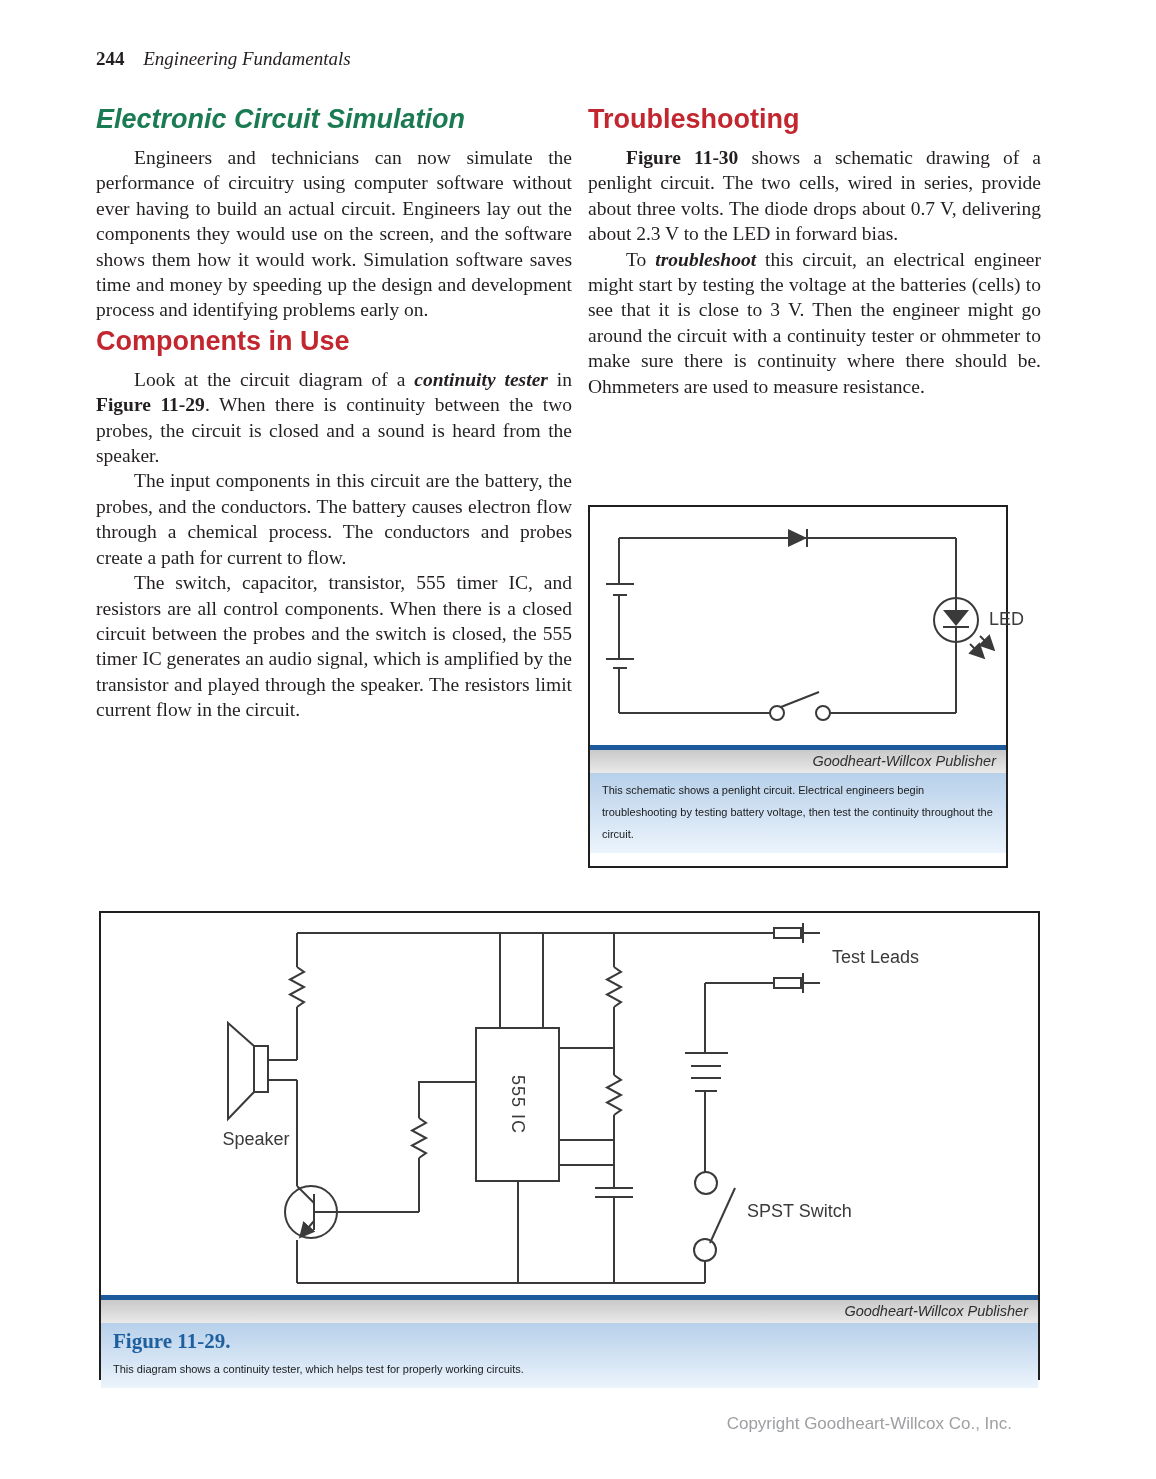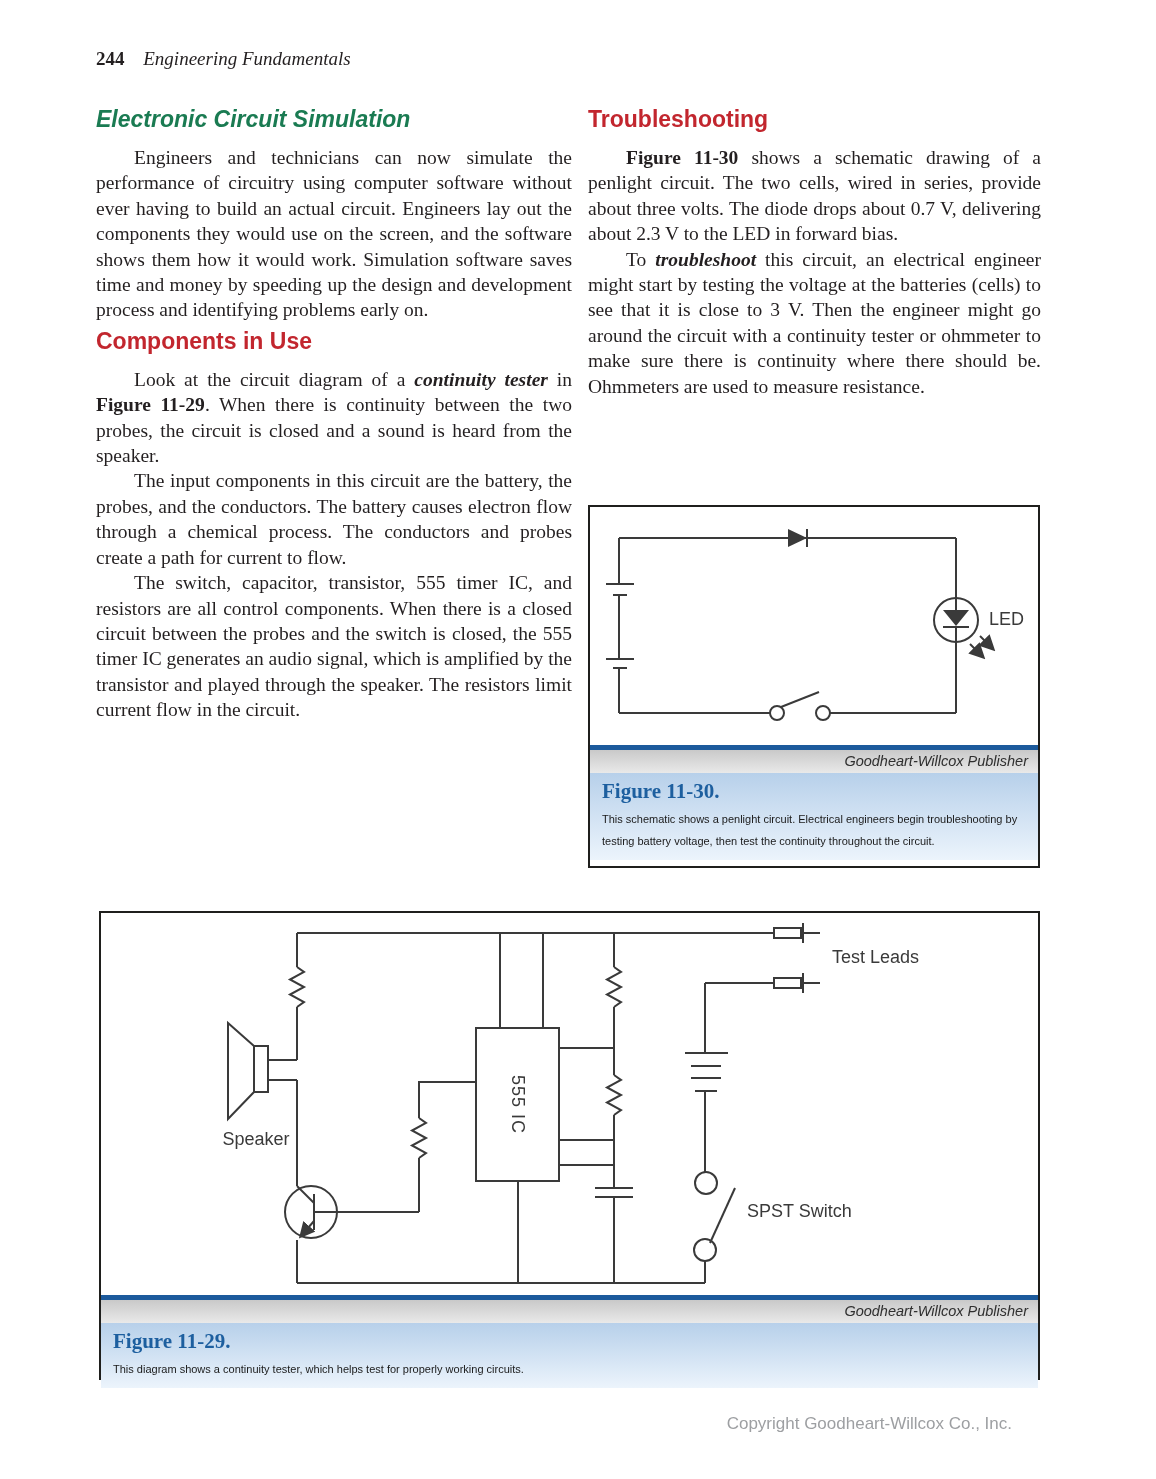--- a/index.html
+++ b/index.html
@@ -18,31 +18,31 @@
   }
   html,body{margin:0;padding:0;background:#ffffff;}
   .page{position:relative;width:1156px;height:1479px;background:#ffffff;overflow:hidden;
         font-family:"Liberation Serif", serif;color:var(--body-text);padding-left:18px;}
   .running-head{position:absolute;left:96px;top:48px;font-size:19px;}
   .running-head .pagenum{font-weight:bold;}
   .running-head .booktitle{font-style:italic;margin-left:14px;}
   .col{position:absolute;top:103px;}
   .col-left{left:96px;width:476px;}
   .col-right{left:588px;width:453px;}
-  h2{font-family:"Liberation Sans", sans-serif;font-weight:bold;font-size:23px;
+  h2{font-family:"Liberation Sans", sans-serif;font-weight:bold;font-size:27px;
      margin:0 0 10px 0;line-height:32px;}
   .h-green{color:var(--heading-green);font-style:italic;}
   .h-red{color:var(--heading-red);}
   .h-mid{margin-top:2px;}
   .col p{margin:0;font-size:19.5px;line-height:25.4px;text-align:justify;
          text-indent:38px;color:var(--body-text);}
   
   .figure{position:absolute;border:2px solid var(--figure-border);background:#ffffff;
           box-sizing:border-box;}
-  .fig30{left:588px;top:505px;width:452px;height:363px;}
+  .fig30{left:588px;top:505px;width:420px;height:363px;}
   .fig29{left:99px;top:911px;width:941px;height:469px;}
   .fig-art{position:relative;background:#ffffff;}
   .fig30 .fig-art{height:238px;}
   .fig29 .fig-art{height:382px;}
   .fig-bar{height:5px;background:var(--figure-bar-blue);}
   .fig-credit{height:23px;background:linear-gradient(var(--credit-band-top),var(--credit-band-bottom));
               font-family:"Liberation Sans", sans-serif;font-style:italic;font-size:14.5px;
               color:#2f2f2f;text-align:right;padding:3px 10px 0 0;box-sizing:border-box;}
   .fig-caption{background:linear-gradient(var(--caption-bg-top),var(--caption-bg-bottom));
                padding:6px 12px 8px 12px;flex:1;}
@@ -119,21 +119,20 @@
           <path class="w" d="M353 120 H379"></path>
           <path class="w" d="M380 137 L393 150" marker-end="url(#arr30)"></path>
           <path class="w" d="M390 129 L403 142" marker-end="url(#arr30)"></path>
         </g>
       </svg>
       <div class="diagram-label" style="left:399px;top:102px">LED</div>
     </div>
     <div class="fig-bar"></div>
     <div class="fig-credit">Goodheart-Willcox Publisher</div>
     <div class="fig-caption">
-      <div class="fig-label">Figure 11-30.</div>
       <div class="fig-text">This schematic shows a penlight circuit. Electrical engineers begin troubleshooting by testing battery voltage, then test the continuity throughout the circuit.</div>
     </div>
   </div>
 
   <div class="figure fig29">
     <div class="fig-art">
       <svg width="937" height="382" viewBox="0 0 937 382">
         <defs>
           <marker id="arr29" viewBox="0 0 10 10" refX="8" refY="5" markerWidth="8" markerHeight="8" orient="auto">
             <path d="M0 0 L10 5 L0 10 z" fill="#3a3a3a"></path>

